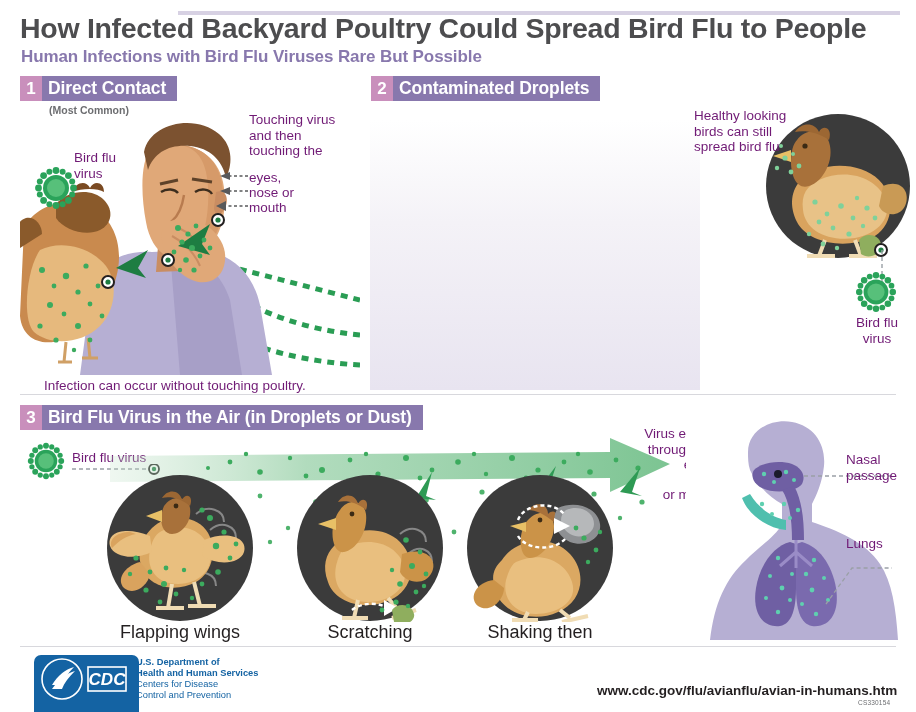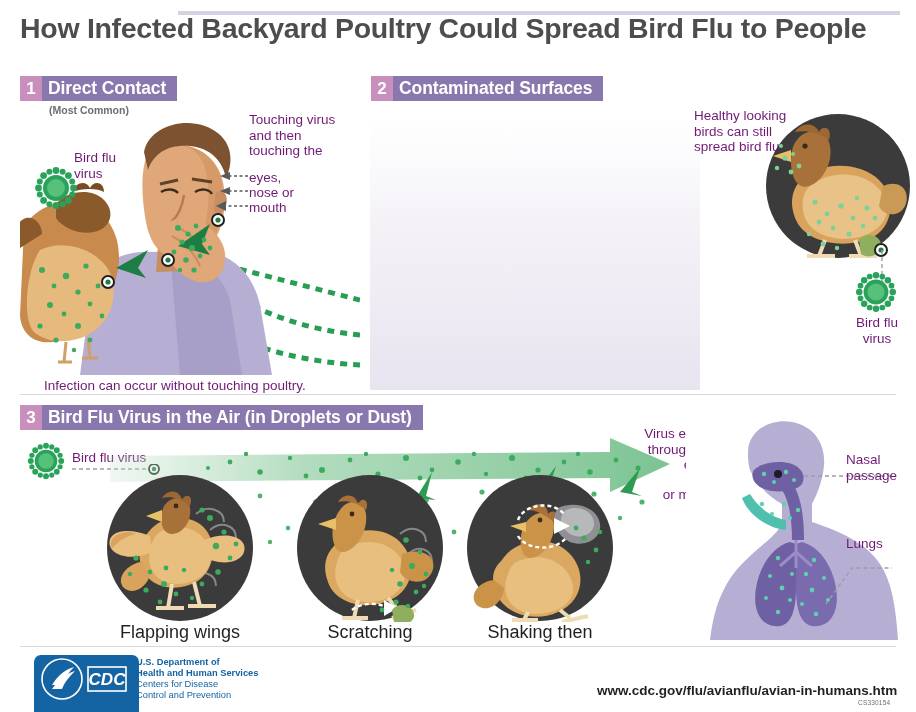--- a/index.html
+++ b/index.html
@@ -158,32 +158,33 @@
   .cdc-dept .light { font-weight: normal; }
 
   svg { display: block; overflow: visible; }
 </style>
 </head>
 <body>
 
 <div id="infographic">
 
   <div class="title">How Infected Backyard Poultry Could Spread Bird Flu to People</div>
+  <div class="subtitle">Human Infections with Bird Flu Viruses Rare But Possible</div>
 
   <div class="sec-rule" style="left:178px; width:422px;"></div>
   <div class="sec-bar" style="left:20px; top:76px;">
     <div class="sec-num">1</div>
     <div class="sec-label">Direct Contact</div>
   </div>
   <div class="sec-note" style="left:49px; top:104px;">(Most Common)</div>
 
   <div class="sec-rule" style="left:600px; width:300px;"></div>
   <div class="sec-bar" style="left:371px; top:76px;">
     <div class="sec-num">2</div>
-    <div class="sec-label">Contaminated Surfaces</div>
+    <div class="sec-label">Contaminated Droplets</div>
   </div>
 
   <div class="panel" style="left:20px; top:100px; width:340px; height:275px;">
     <svg width="340" height="275" viewBox="0 0 340 275">
 
       <g stroke="#2a9d54" stroke-width="5" fill="none" stroke-dasharray="7 6" stroke-linecap="butt">
         <path d="M340 200 C 300 190, 255 178, 215 168"></path>
         <path d="M340 235 C 290 230, 240 215, 205 188"></path>
         <path d="M340 265 C 285 262, 215 248, 160 205"></path>
       </g>

